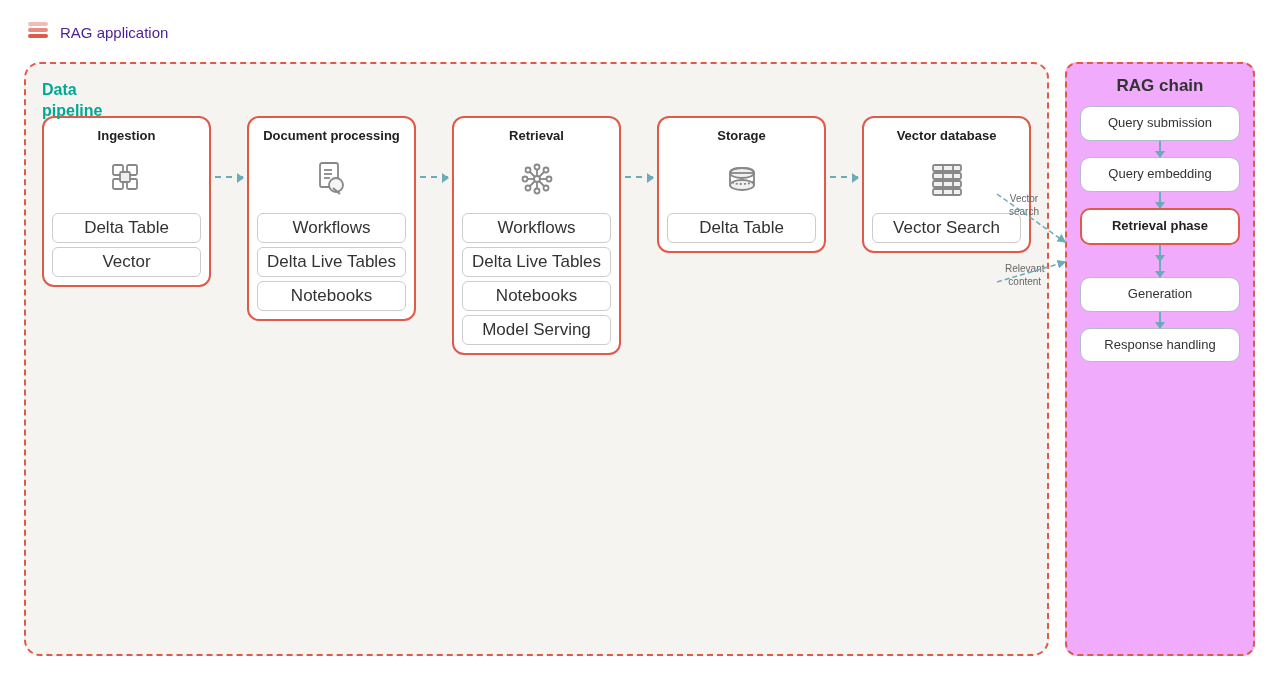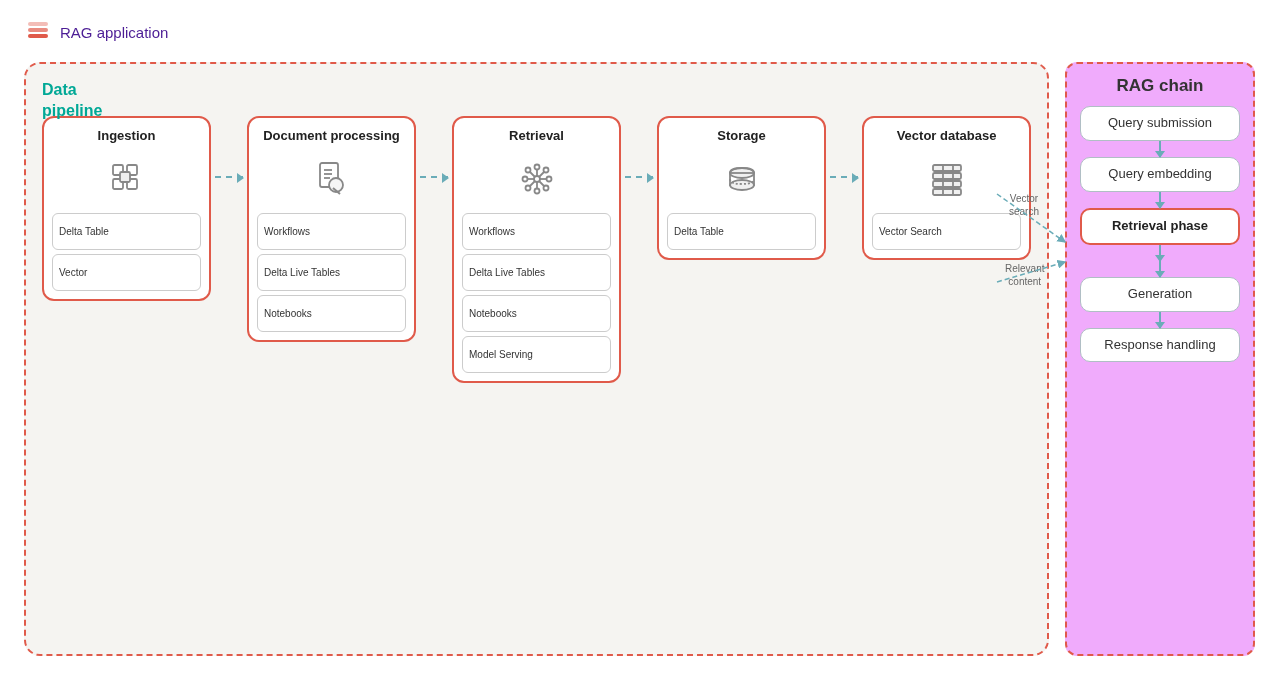--- a/index.html
+++ b/index.html
@@ -90,22 +90,23 @@
     .stage-items {
       display: flex;
       flex-direction: column;
       gap: 4px;
       width: 100%;
       margin-top: 4px;
     }
     .stage-item {
       border: 1.5px solid #ccc;
       border-radius: 6px;
-      padding: 12px 6px;
-      font-size: 10px;
+      padding: 4px 6px;
+      font-size: 17px;
+      text-align: center;
       color: #333;
       background: #fff;
       white-space: nowrap;
     }
     
     .arrow-between {
       display: flex;
       align-items: center;
       padding-top: 60px;
       flex-shrink: 0;

